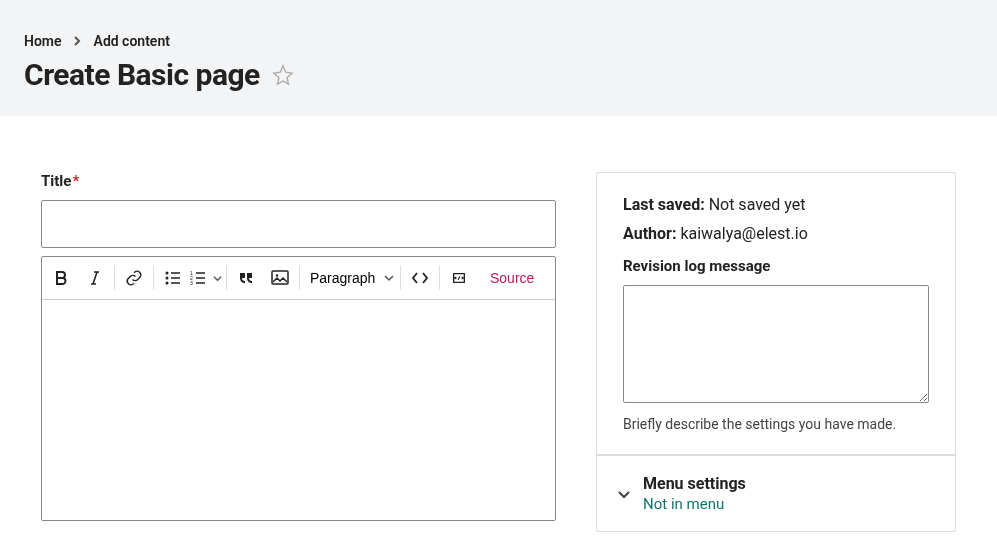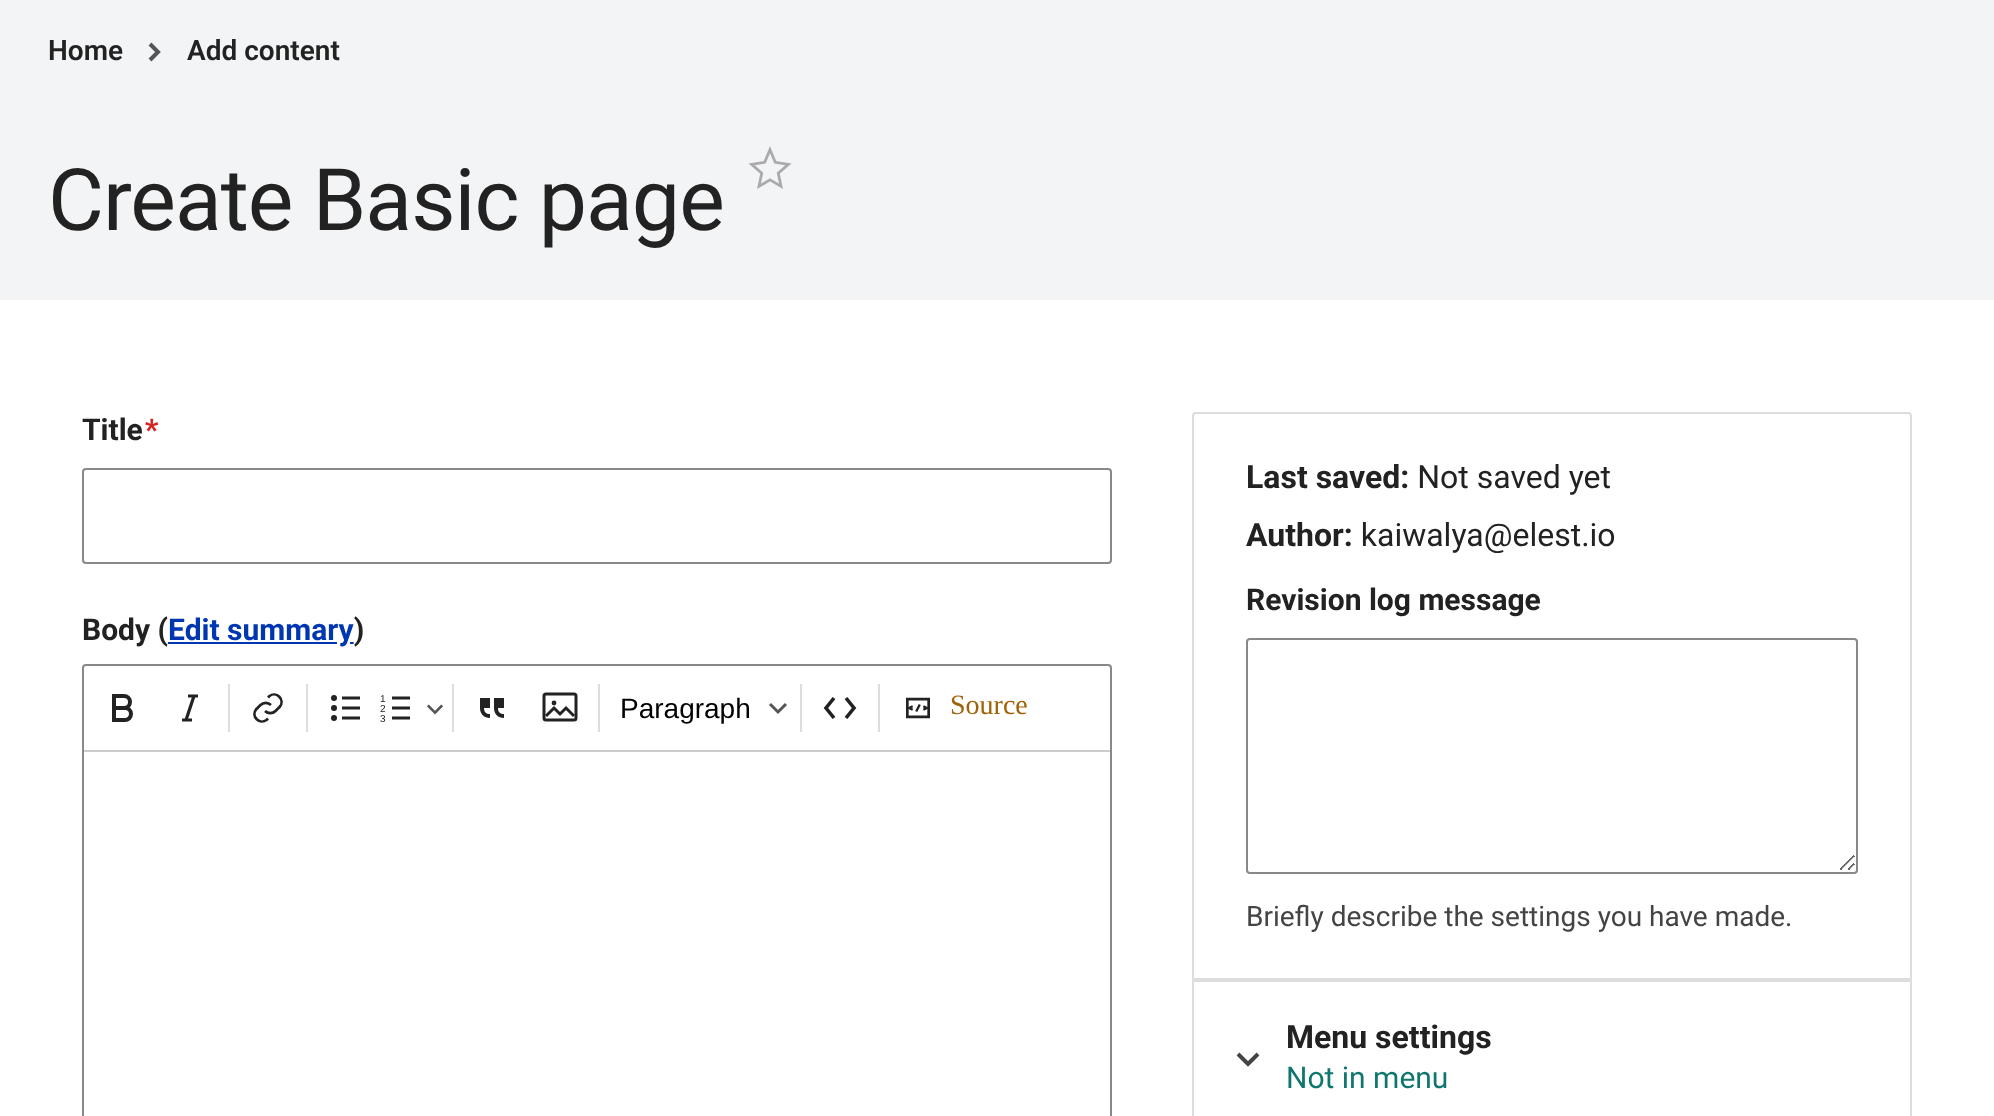--- a/index.html
+++ b/index.html
@@ -4,38 +4,37 @@
 <style>
 * { box-sizing: border-box; margin: 0; padding: 0; }
 body {
   font-family: -apple-system, BlinkMacSystemFont, "Segoe UI", Roboto, sans-serif;
   background: #fff;
   color: #222;
   font-size: 14px;
 }
 .header-region {
   background: #f3f4f6;
-  padding: 18px 24px 24px;
+  padding: 33px 24px 24px;
 }
 .breadcrumb {
   display: flex;
   align-items: center;
   gap: 12px;
   font-size: 14px;
   font-weight: 600;
   margin-bottom: 8px;
 }
 .breadcrumb a { color: #222; text-decoration: none; }
 .breadcrumb .sep { color: #555; font-size: 12px; }
 .page-title-row { display: flex; align-items: center; gap: 12px; }
 .page-title {
-  font-size: 43px;
-  font-weight: 400;
+  font-size: 30px;
+  font-weight: 700;
   letter-spacing: -0.5px;
-  margin-top: 34px;
 }
 .star { color: #aaa; cursor: pointer; display:inline-flex; }
 .content {
   display: flex;
   gap: 40px;
   padding: 56px 41px 0;
 }
 .main-col { flex: 1; max-width: 590px; }
 .side-col { width: 360px; }
 .field-label {
@@ -75,25 +74,24 @@
 }
 .tsep { width: 1px; height: 24px; background: #ddd; margin: 0 2px; }
 .heading-select {
   border: none; font-size: 14px; padding: 6px 22px 6px 8px;
   background: transparent; cursor: pointer;
   appearance: none;
 }
 .select-wrap { position: relative; display: inline-flex; align-items: center; }
 .select-wrap .chev { position: absolute; right: 4px; pointer-events: none; color:#555; }
 .source-btn {
-  display: flex; align-items: center; gap: 7px;
+  display: flex; align-items: center; gap: 22px;
   background: none; border: none; cursor: pointer;
   font-size: 14px; padding: 6px 8px;
-  color: #a16207;
-  font-family: Liberation Serif, serif;
+  color: #be185d;
 }
 .editor-body { min-height: 220px; }
 .sidebar-panel {
   border: 1px solid #ddd;
   border-radius: 2px;
 }
 .panel-section { padding: 22px 26px; border-bottom: 1px solid #ddd; }
 .panel-section:last-child { border-bottom: none; }
 .meta-line { font-size: 16px; margin-bottom: 10px; }
 .meta-line strong { font-weight: 700; }
@@ -143,23 +141,20 @@
   </div>
 </div>
 
 <div class="content">
   <div class="main-col">
     <label class="field-label">
       <span>Title</span><span class="required">*</span>
     </label>
     <input class="text-input" type="text" value="" style="">
 
-    <div class="body-label">
-      <span>Body (</span><a href="#">Edit summary</a><span>)</span>
-    </div>
 
     <div class="editor">
       <div class="toolbar">
         <button class="tbtn" title="Bold">
           <svg width="16" height="16" viewBox="0 0 16 16">
               <path d="M4 2h5a3 3 0 010 6H4V2zm0 6h5.5a3 3 0 010 6H4V8z" fill="none" stroke="#222" stroke-width="2"></path>
             </svg>
         </button>
         <button class="tbtn" title="Italic">
           <svg width="14" height="16" viewBox="0 0 14 16">

